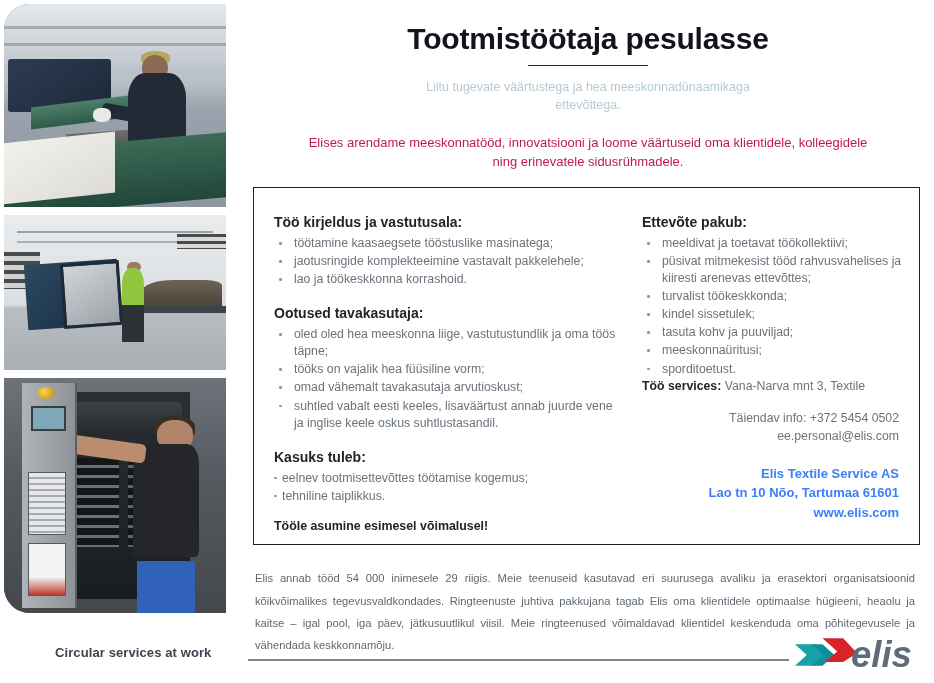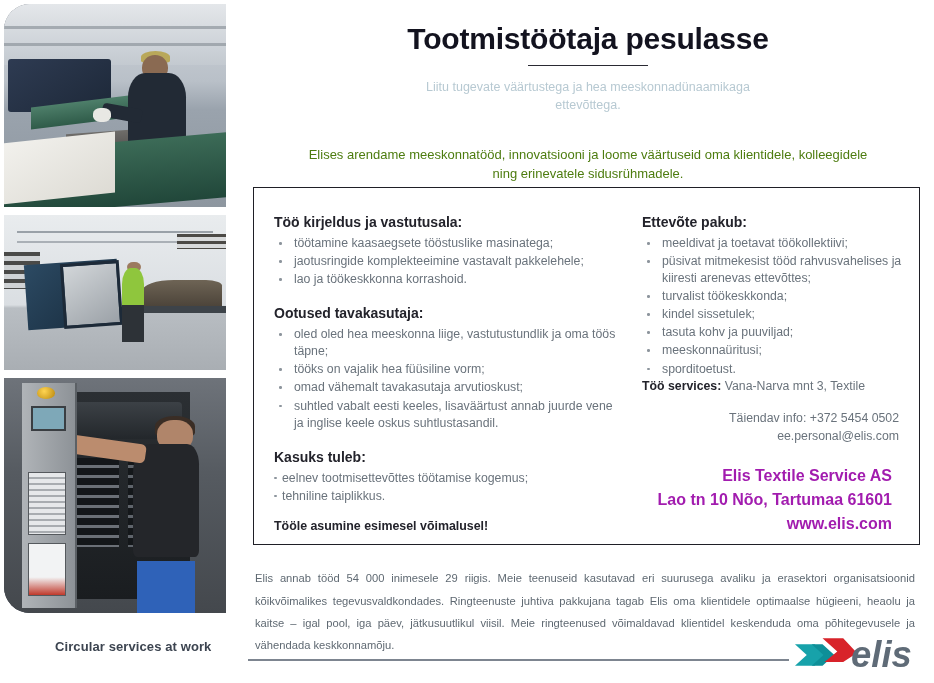--- a/index.html
+++ b/index.html
@@ -243,25 +243,25 @@
     margin: 9px auto 0;
   }
   .subtitle {
     margin: 12px auto 0;
     width: 360px;
     font-size: 12.5px;
     line-height: 1.45;
     color: #b7c9d2;
   }
   .intro {
-    margin: 32px auto 0;
+    margin: 20px auto 0;
     width: 560px;
     font-size: 13px;
     line-height: 1.45;
-    color: #4d7c0f;
+    color: #be185d;
   }
 
   
   .box {
     position: absolute;
     left: 253px;
     top: 187px;
     width: 667px;
     height: 358px;
     border: 1px solid #1f1f26;
@@ -348,25 +348,25 @@
     text-align: left;
   }
   .contact-loc b { color: #23232b; }
   .contact-info {
     font-size: 12.3px;
     color: #6a737c;
     line-height: 1.5;
     margin: 0 0 18px;
   }
   .contact-company {
-    font-size: 16px;
+    font-size: 13px;
     font-weight: 700;
-    color: #a21caf;
+    color: #3b82f6;
     line-height: 1.5;
-    margin: 7px;
+    margin: 0;
   }
 
   
   .about {
     position: absolute;
     left: 255px;
     top: 556px;
     width: 660px;
     font-size: 11.2px;
     line-height: 2.0;
@@ -378,21 +378,21 @@
   .footer {
     position: absolute;
     left: 0;
     bottom: 0;
     width: 934px;
     height: 56px;
   }
   .tagline {
     position: absolute;
     left: 55px;
-    top: 12px;
+    top: 18px;
     font-size: 13px;
     font-weight: 600;
     color: #3c4450;
     letter-spacing: .1px;
   }
   .footer-rule {
     position: absolute;
     left: 248px;
     top: 32px;
     width: 541px;

